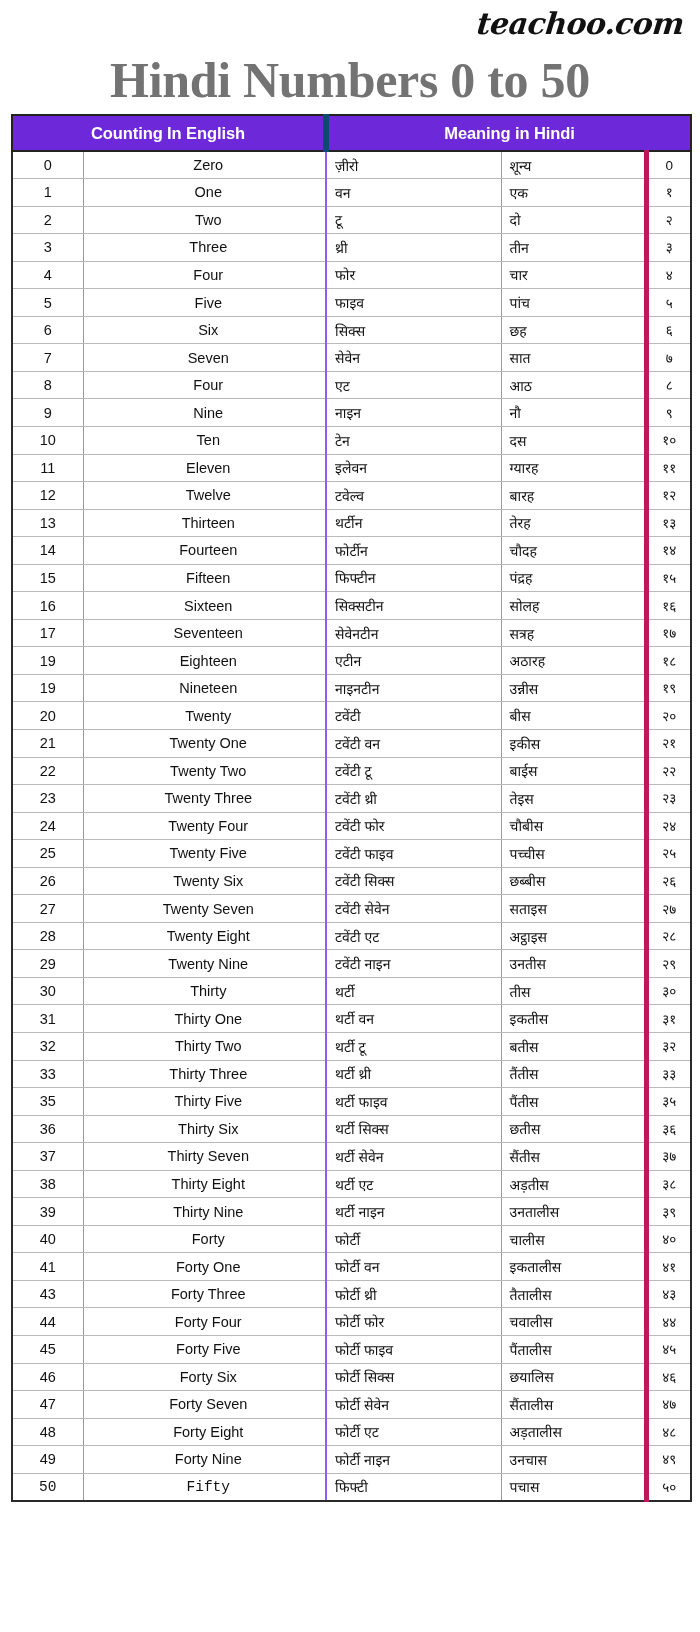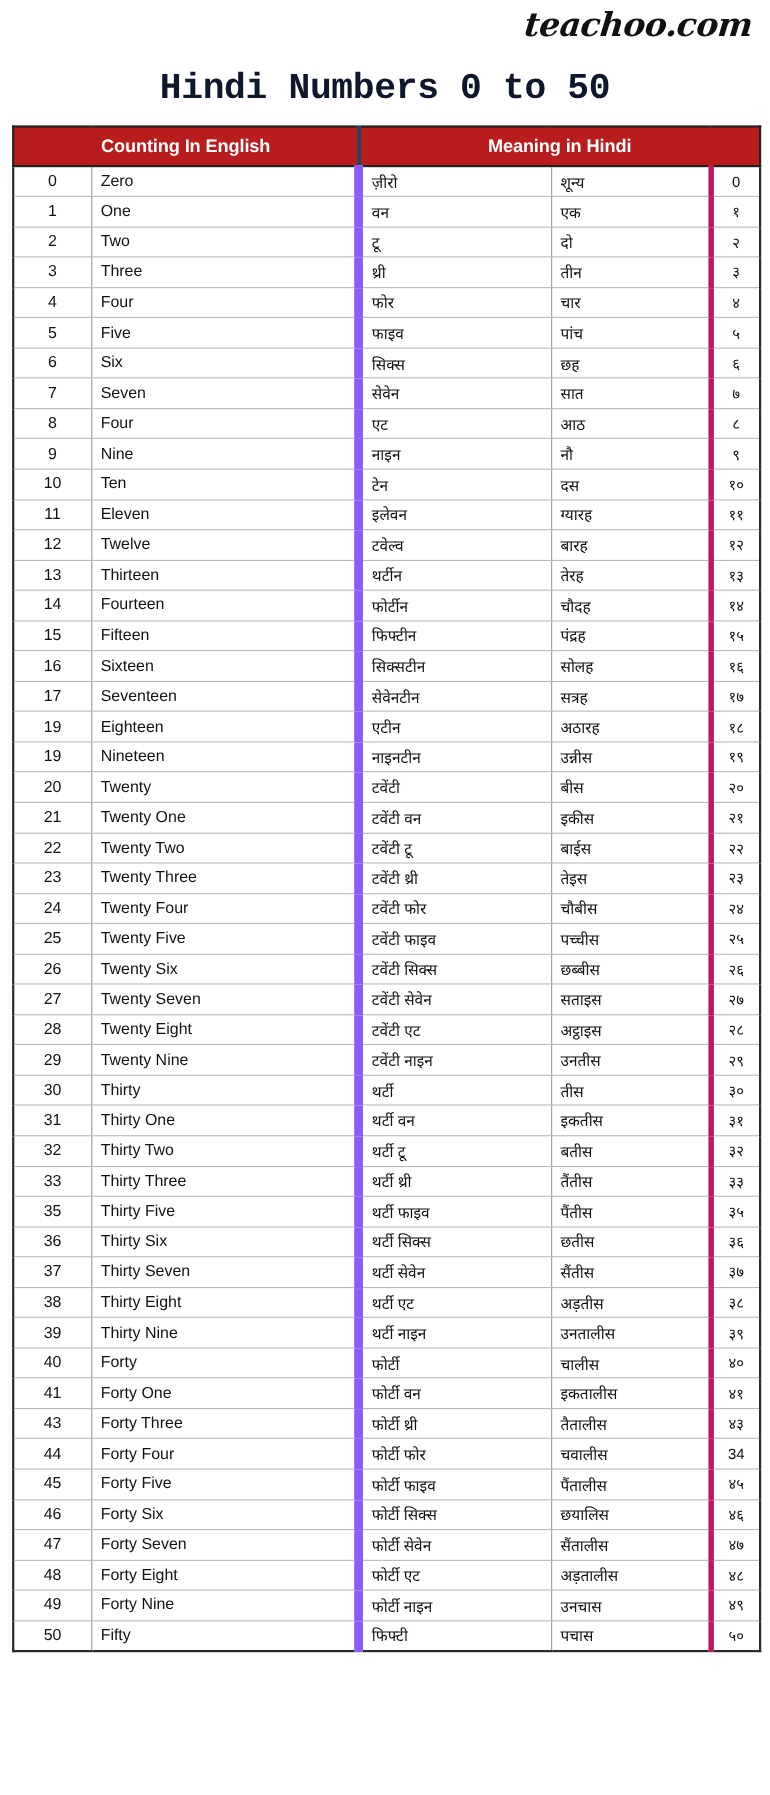--- a/index.html
+++ b/index.html
@@ -49,25 +49,25 @@
   }
 
   
   .title-row {
     height: 68px;
     display: flex;
     align-items: center;
     justify-content: center;
   }
   .page-title {
-    font-family: Liberation Mono, monospace;
+    font-family: Liberation Serif, serif;
     font-weight: 700;
-    font-size: 33px;
+    font-size: 50px;
     line-height: 1;
-    color: #0f172a;
+    color: #737373;
     letter-spacing: -0.3px;
     white-space: nowrap;
   }
 
   
   .table-wrap {
     padding: 0 10px 0 11px;
   }
   table.num-table {
     width: 679px;
@@ -75,56 +75,56 @@
     table-layout: fixed;
     background: #ffffff;
   }
   table.num-table col.c-en-num  { width: 71px;  }
   table.num-table col.c-en-word { width: 243px; }
   table.num-table col.c-hi-tr   { width: 175px; }
   table.num-table col.c-hi-word { width: 145px; }
   table.num-table col.c-hi-num  { width: 45px;  }
 
   thead th.head-cell {
-    background: #b91c1c;
+    background: #6d28d9;
     color: #ffffff;
     font-weight: 700;
     font-size: 16.5px;
     text-align: center;
     height: 36px;
     padding: 0 4px;
     border-top: 2px solid #222222;
     border-bottom: 2px solid #222222;
     letter-spacing: -0.1px;
   }
   thead th.head-left  { border-left: 2px solid #222222; border-right: 1px solid #222222; }
-  thead th.head-right { border-right: 2px solid #222222; border-left: 3px solid #0c4a6e; }
+  thead th.head-right { border-right: 2px solid #222222; border-left: 6px solid #0c4a6e; }
 
   tbody td {
     height: 27.55px;
     font-size: 14.5px;
     padding: 0 0 0 8px;
     border-bottom: 1px solid #b9b9b9;
     border-top: 0;
     color: #111111;
     vertical-align: middle;
     overflow: hidden;
     white-space: nowrap;
   }
-  tbody tr:last-child td { border-bottom: 2px solid #2a2a2a; }
+  tbody tr:last-child td { border-bottom: 2px solid #2a2a2a; font-family: Liberation Mono, monospace; }
 
   td.cell-en-num {
     text-align: center;
     padding: 0;
     border-left: 2px solid #2a2a2a;
     border-right: 1px solid #9a9a9a;
   }
   td.cell-en-word {
-    text-align: left;
-    border-right: 8px solid #8b5cf6;
+    text-align: center;
+    border-right: 2px solid #8b5cf6;
   }
   td.cell-hi-tr {
     text-align: left;
     border-right: 1px solid #9a9a9a;
     font-size: 14px;
   }
   td.cell-hi-word {
     text-align: left;
     border-right: 5px solid #be185d;
     font-size: 14px;
@@ -457,21 +457,21 @@
             <td class="cell-en-word">Forty Three</td>
             <td class="cell-hi-tr">फोर्टी थ्री</td>
             <td class="cell-hi-word">तैतालीस</td>
             <td class="cell-hi-num">४३</td>
           </tr>
           <tr>
             <td class="cell-en-num">44</td>
             <td class="cell-en-word">Forty Four</td>
             <td class="cell-hi-tr">फोर्टी फोर</td>
             <td class="cell-hi-word">चवालीस</td>
-            <td class="cell-hi-num">34</td>
+            <td class="cell-hi-num">४४</td>
           </tr>
           <tr>
             <td class="cell-en-num">45</td>
             <td class="cell-en-word">Forty Five</td>
             <td class="cell-hi-tr">फोर्टी फाइव</td>
             <td class="cell-hi-word">पैंतालीस</td>
             <td class="cell-hi-num">४५</td>
           </tr>
           <tr>
             <td class="cell-en-num">46</td>

